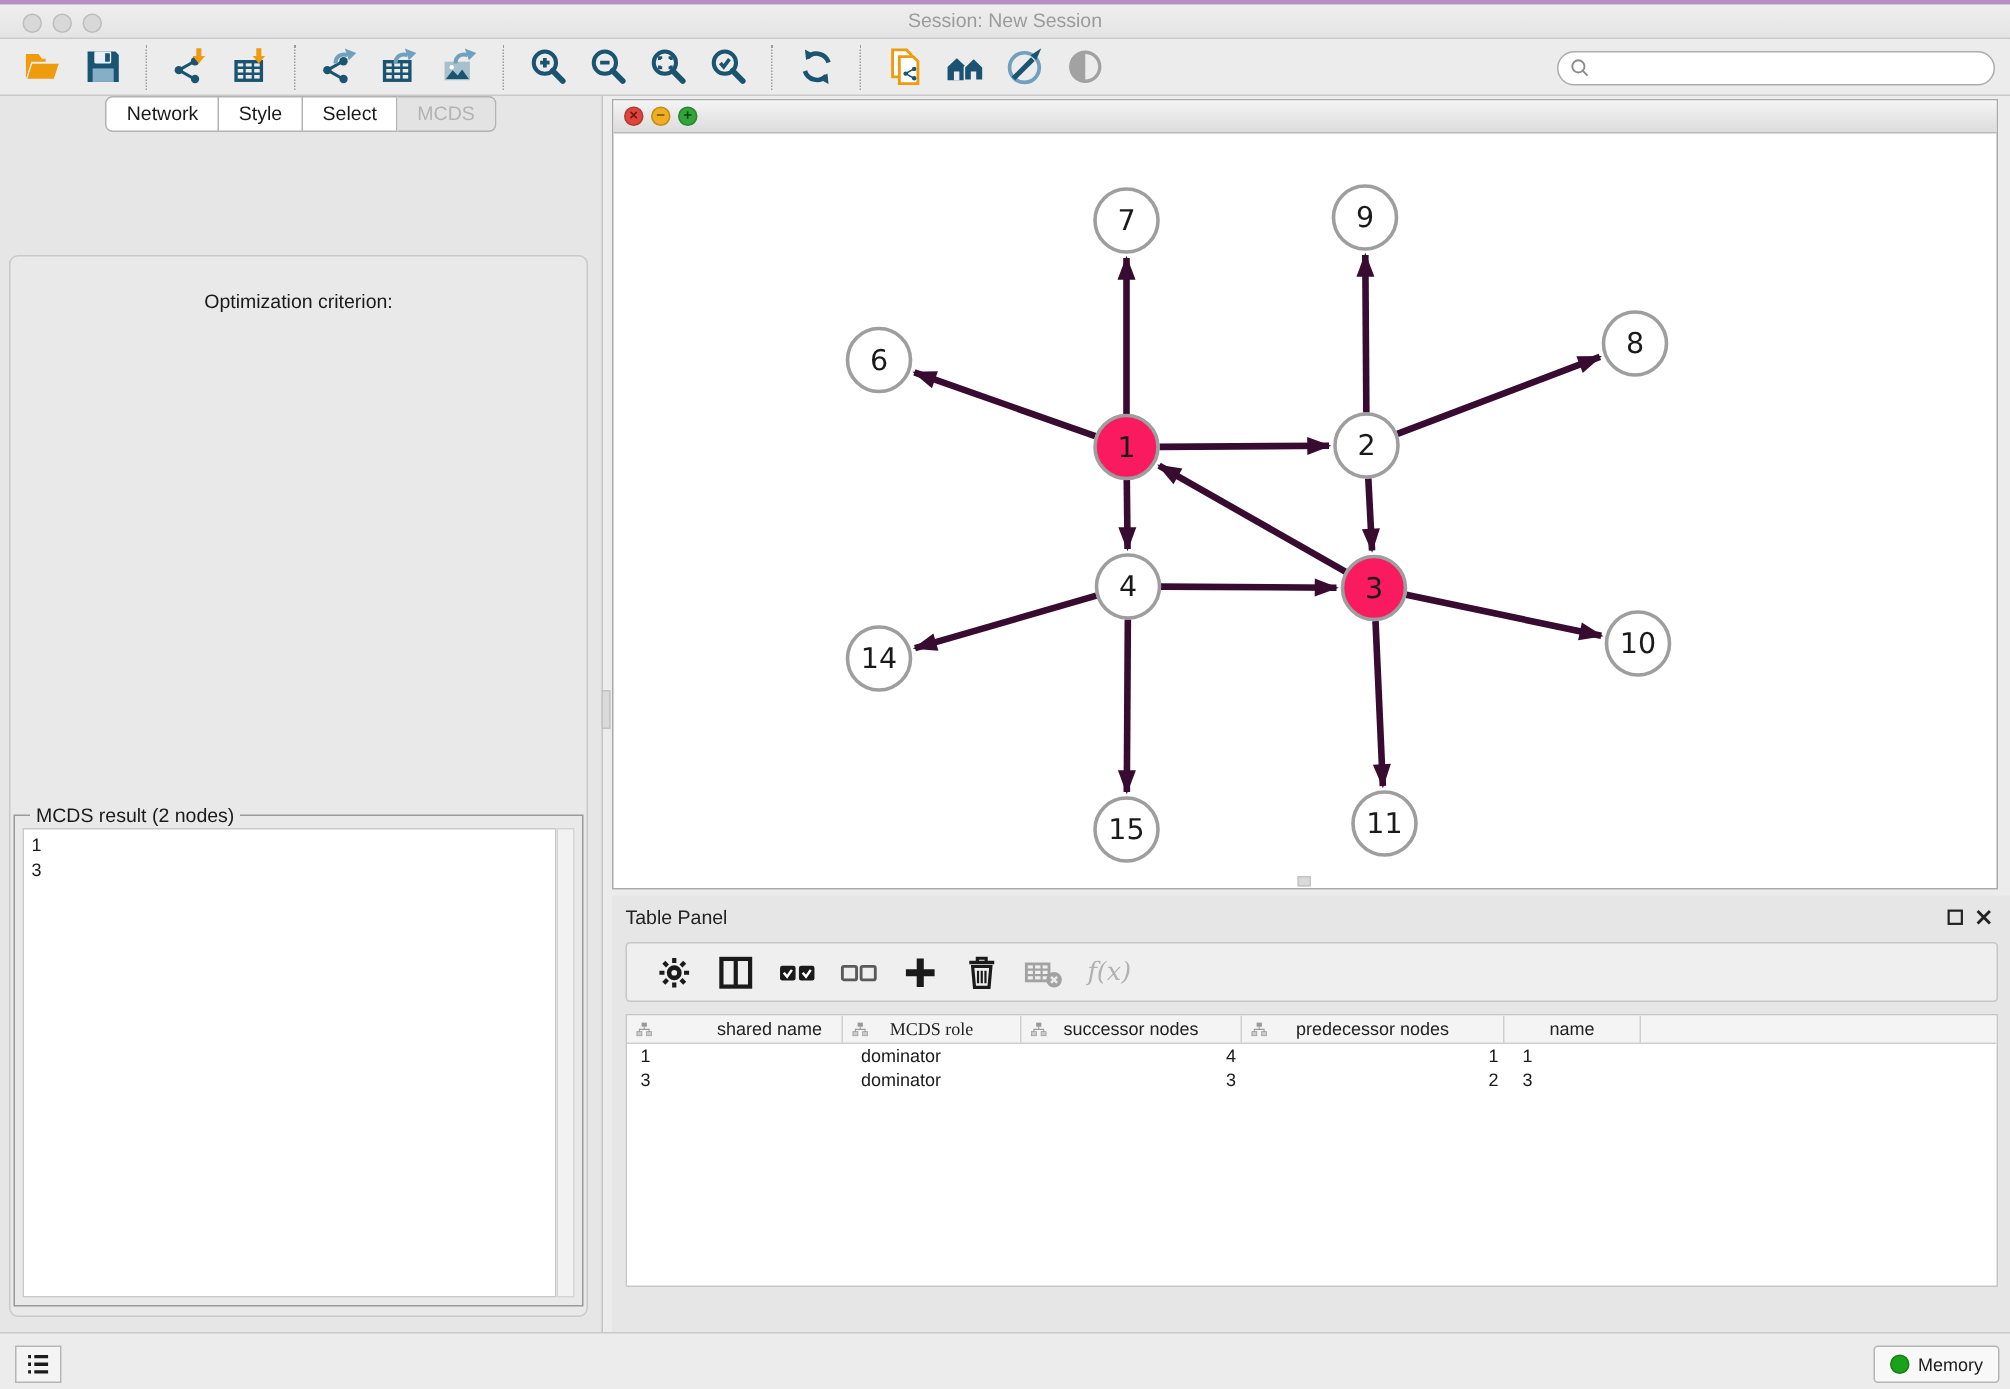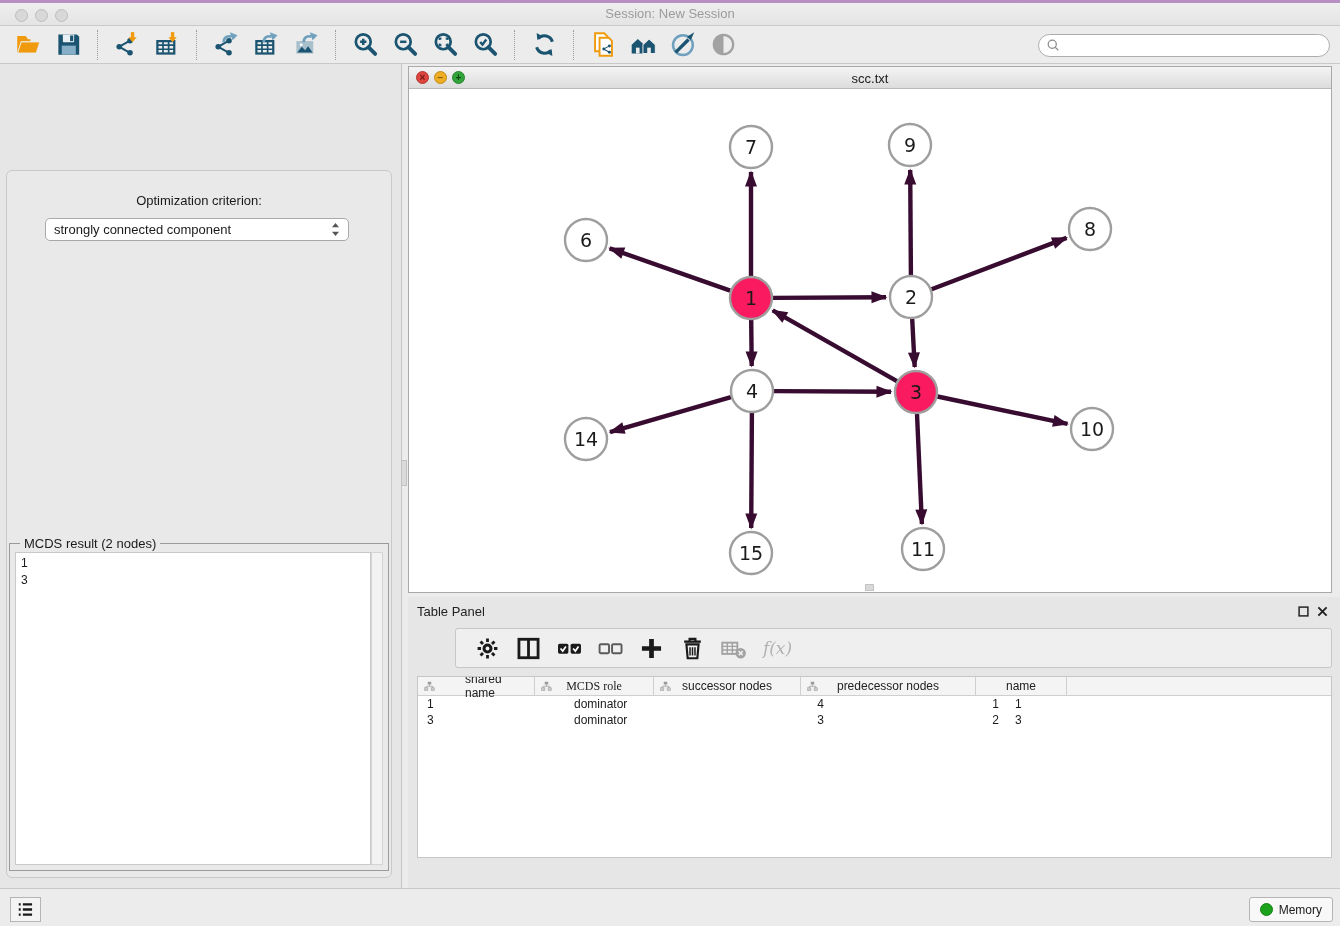--- a/index.html
+++ b/index.html
@@ -64,21 +64,21 @@
   .traffic.yellow { background:#EFAD23; border:1px solid #C08C16; color:#7A5A08; }
   .traffic.green { background:#32A43C; border:1px solid #2A8430; color:#0E4A12; }
   #net-title { text-align:center; font-size:13px; padding-top:4px; color:#1A1A1A; }
   #graph-svg { display:block; }
   #canvas-scroll-handle { position:absolute; left:456px; bottom:1px; width:9px; height:7px; background:#D9D9D9; border:1px solid #C4C4C4; }
 
   
   #table-panel { position:absolute; left:408px; top:597px; width:932px; height:291px; background:#E6E6E6; }
   #table-panel .panel-head .ptitle { left:9px; }
   #tp-toolbar { position:absolute; left:9px; right:8px; top:31px; height:40px; background:#EFEFEF;
-    border:1px solid #C6C6C6; border-radius:3px; display:flex; align-items:center; padding-left:13px; gap:4px;margin-left:38px; }
+    border:1px solid #C6C6C6; border-radius:3px; display:flex; align-items:center; padding-left:13px; gap:4px; }
   #tp-toolbar .tbicon { width:37px; }
   .fx { font-family:"DejaVu Serif", serif; font-style:italic; font-size:17px; color:#ABABAB; padding-left:6px; }
   #tbl-wrap { position:absolute; left:9px; right:8px; top:79px; bottom:30px; background:#fff; border:1px solid #C6C6C6; overflow:hidden; }
   #tbl-header { display:flex; height:19px; background:#F4F4F4; border-bottom:1px solid #CFCFCF; }
   .th { display:flex; align-items:center; justify-content:center; gap:5px; font-size:12px; color:#222;
     border-right:1px solid #CFCFCF; position:relative; }
   .th svg { position:absolute; left:6px; }
   .tr { display:flex; height:16px; align-items:center; }
   .td { font-size:12px; height:16px; line-height:16px; }
   .td.left { text-align:left; padding-left:9px; }
@@ -248,50 +248,46 @@
   <div id="search-box">
     <svg width="15" height="15" viewBox="0 0 24 24">
       <circle cx="10" cy="10" r="6.5" fill="none" stroke="#8A8A8A" stroke-width="2"></circle>
       <path d="M14.8 14.8l5 5" stroke="#8A8A8A" stroke-width="2"></path>
     </svg>
     <input type="text" placeholder="" style="">
   </div>
 </div>
 
 <div id="control-panel">
+  <div class="tabrow" id="ctrl-tabs">
+      <span class="tab">Network</span>
+      <span class="tab">Style</span>
+      <span class="tab">Select</span>
+      <span class="tab active">MCDS</span>
+    </div>
   <div id="mcds-panel">
     <div id="opt-label">Optimization criterion:</div>
-    <div id="opt-select">
-      <span>strongly connected component</span>
-      <span class="stepper">
-        <svg width="9" height="15" viewBox="0 0 9 15">
-            <path d="M4.5 1L8 5.3H1z" fill="#555"></path>
-            <path d="M4.5 14L1 9.7h7z" fill="#555"></path>
-          </svg>
-      </span>
-    </div>
     <div id="result-fieldset">
       <span id="result-legend">MCDS result (2 nodes)</span>
       <div id="result-text">1
 3</div>
       <div id="result-scroll"></div>
     </div>
   </div>
 </div>
 
 <div id="v-splitter"></div>
 
 <div id="net-window">
   <div id="net-titlebar">
     <div id="win-controls">
         <span class="traffic red">×</span>
         <span class="traffic yellow">−</span>
         <span class="traffic green">+</span>
       </div>
-    <div id="net-title">scc.txt</div>
   </div>
   <svg id="graph-svg" width="922" height="503" viewBox="0 0 922 503">
       <defs>
         <marker id="arrow" markerUnits="userSpaceOnUse" markerWidth="18" markerHeight="14" refX="15.5" refY="7" orient="auto">
           <path d="M1 1L17 7L1 13Z" fill="#380B30"></path>
         </marker>
       </defs>
       <line x1="342.0" y1="187.0" x2="342.0" y2="83.0" stroke="#380B30" stroke-width="4.4" marker-end="url(#arrow)"></line>
       <line x1="321.2" y1="201.7" x2="200.6" y2="159.3" stroke="#380B30" stroke-width="4.4" marker-end="url(#arrow)"></line>
       <line x1="364.0" y1="208.9" x2="477.0" y2="208.2" stroke="#380B30" stroke-width="4.4" marker-end="url(#arrow)"></line>
@@ -395,21 +391,21 @@
           <circle cx="18.4" cy="16.2" r="4.6" fill="#9A9A9A"></circle>
           <path d="M16.6 14.4l3.6 3.6M20.2 14.4l-3.6 3.6" stroke="#ECECEC" stroke-width="1.5"></path>
         </svg>
       </span>
       <span class="tbicon disabled">
         <span class="fx">f(x)</span>
       </span>
     </div>
   <div id="tbl-wrap">
     <div id="tbl-header">
-        <div class="th" style="width: 117px; padding-left: 47px;">
+        <div class="th" style="width: 144px; padding-left: 47px;">
           <svg viewBox="0 0 22 22" width="11" height="11">
             <rect x="7.5" y="1.5" width="7" height="5.5" fill="#9A9A9A"></rect>
             <rect x="1.2" y="13.5" width="6.6" height="5.5" fill="#C9C9C9" stroke="#9A9A9A"></rect>
             <rect x="14.2" y="13.5" width="6.6" height="5.5" fill="#C9C9C9" stroke="#9A9A9A"></rect>
             <path d="M11 7v3.5M4.5 13.5v-3h13v3" stroke="#9A9A9A" fill="none" stroke-width="1.4"></path>
           </svg>
           <span>shared name</span>
         </div>
         <div class="th" style="width: 119px; font-family: Liberation Serif, serif;">
           <svg viewBox="0 0 22 22" width="11" height="11">

